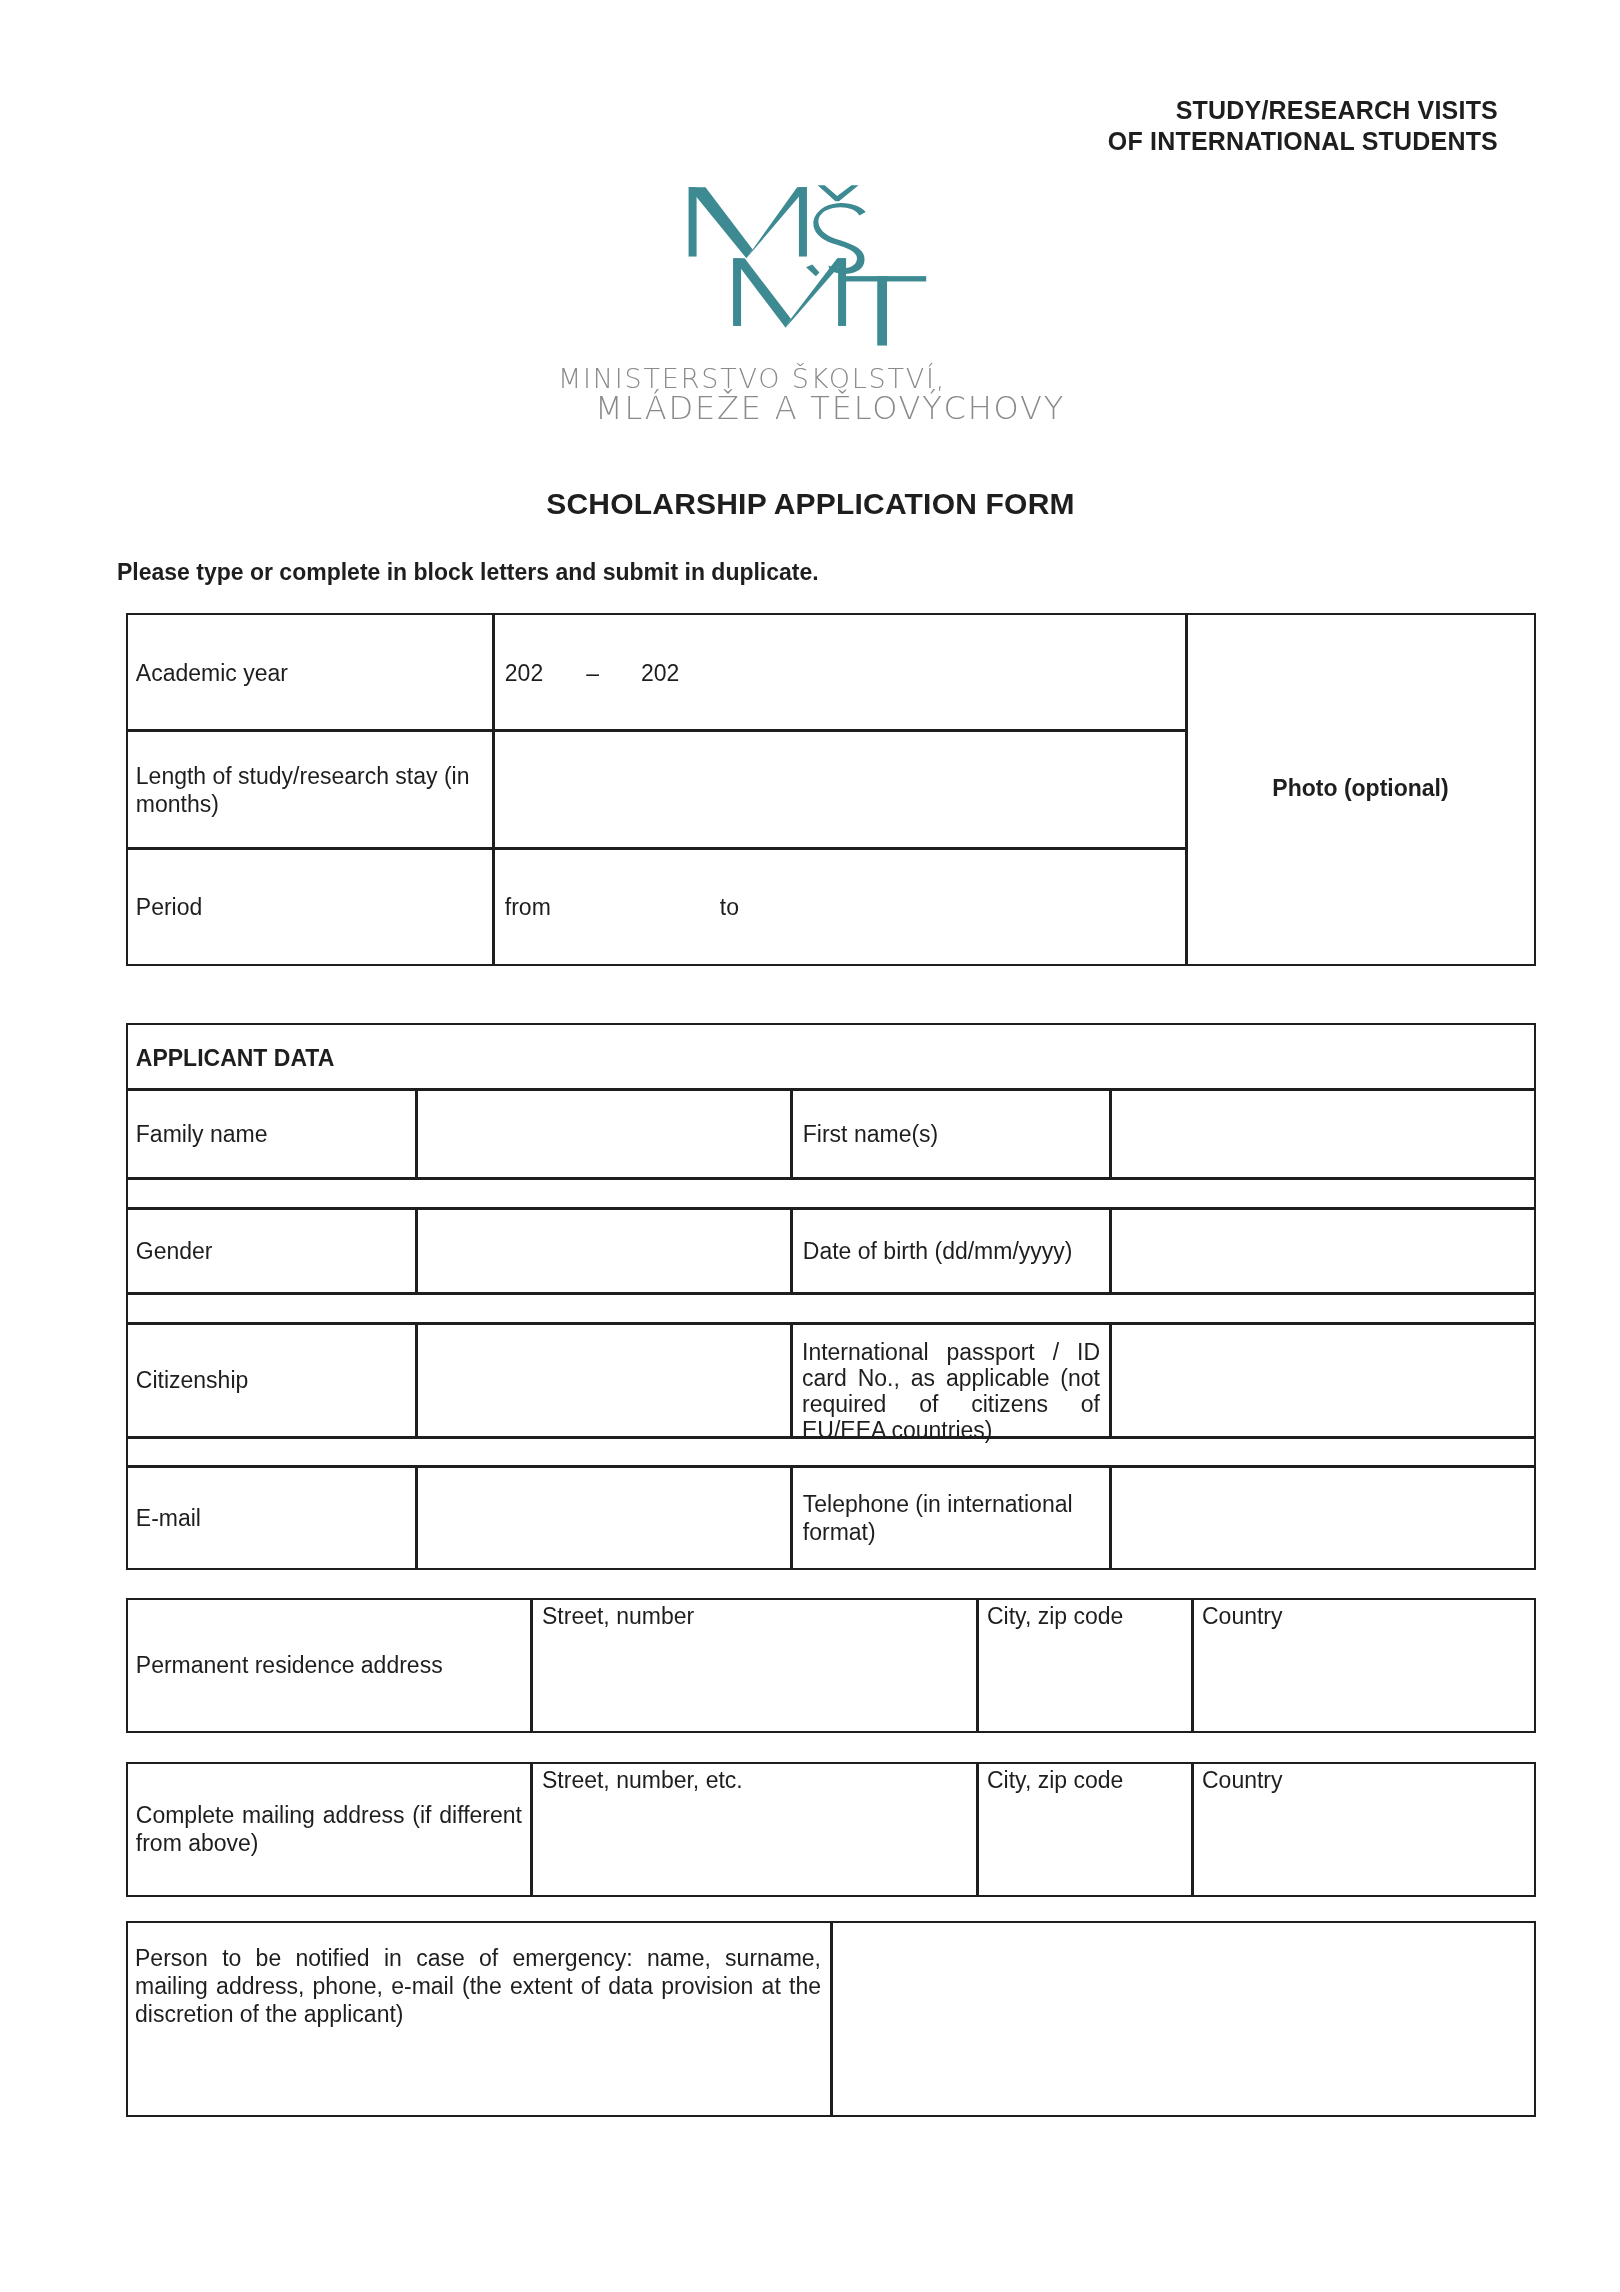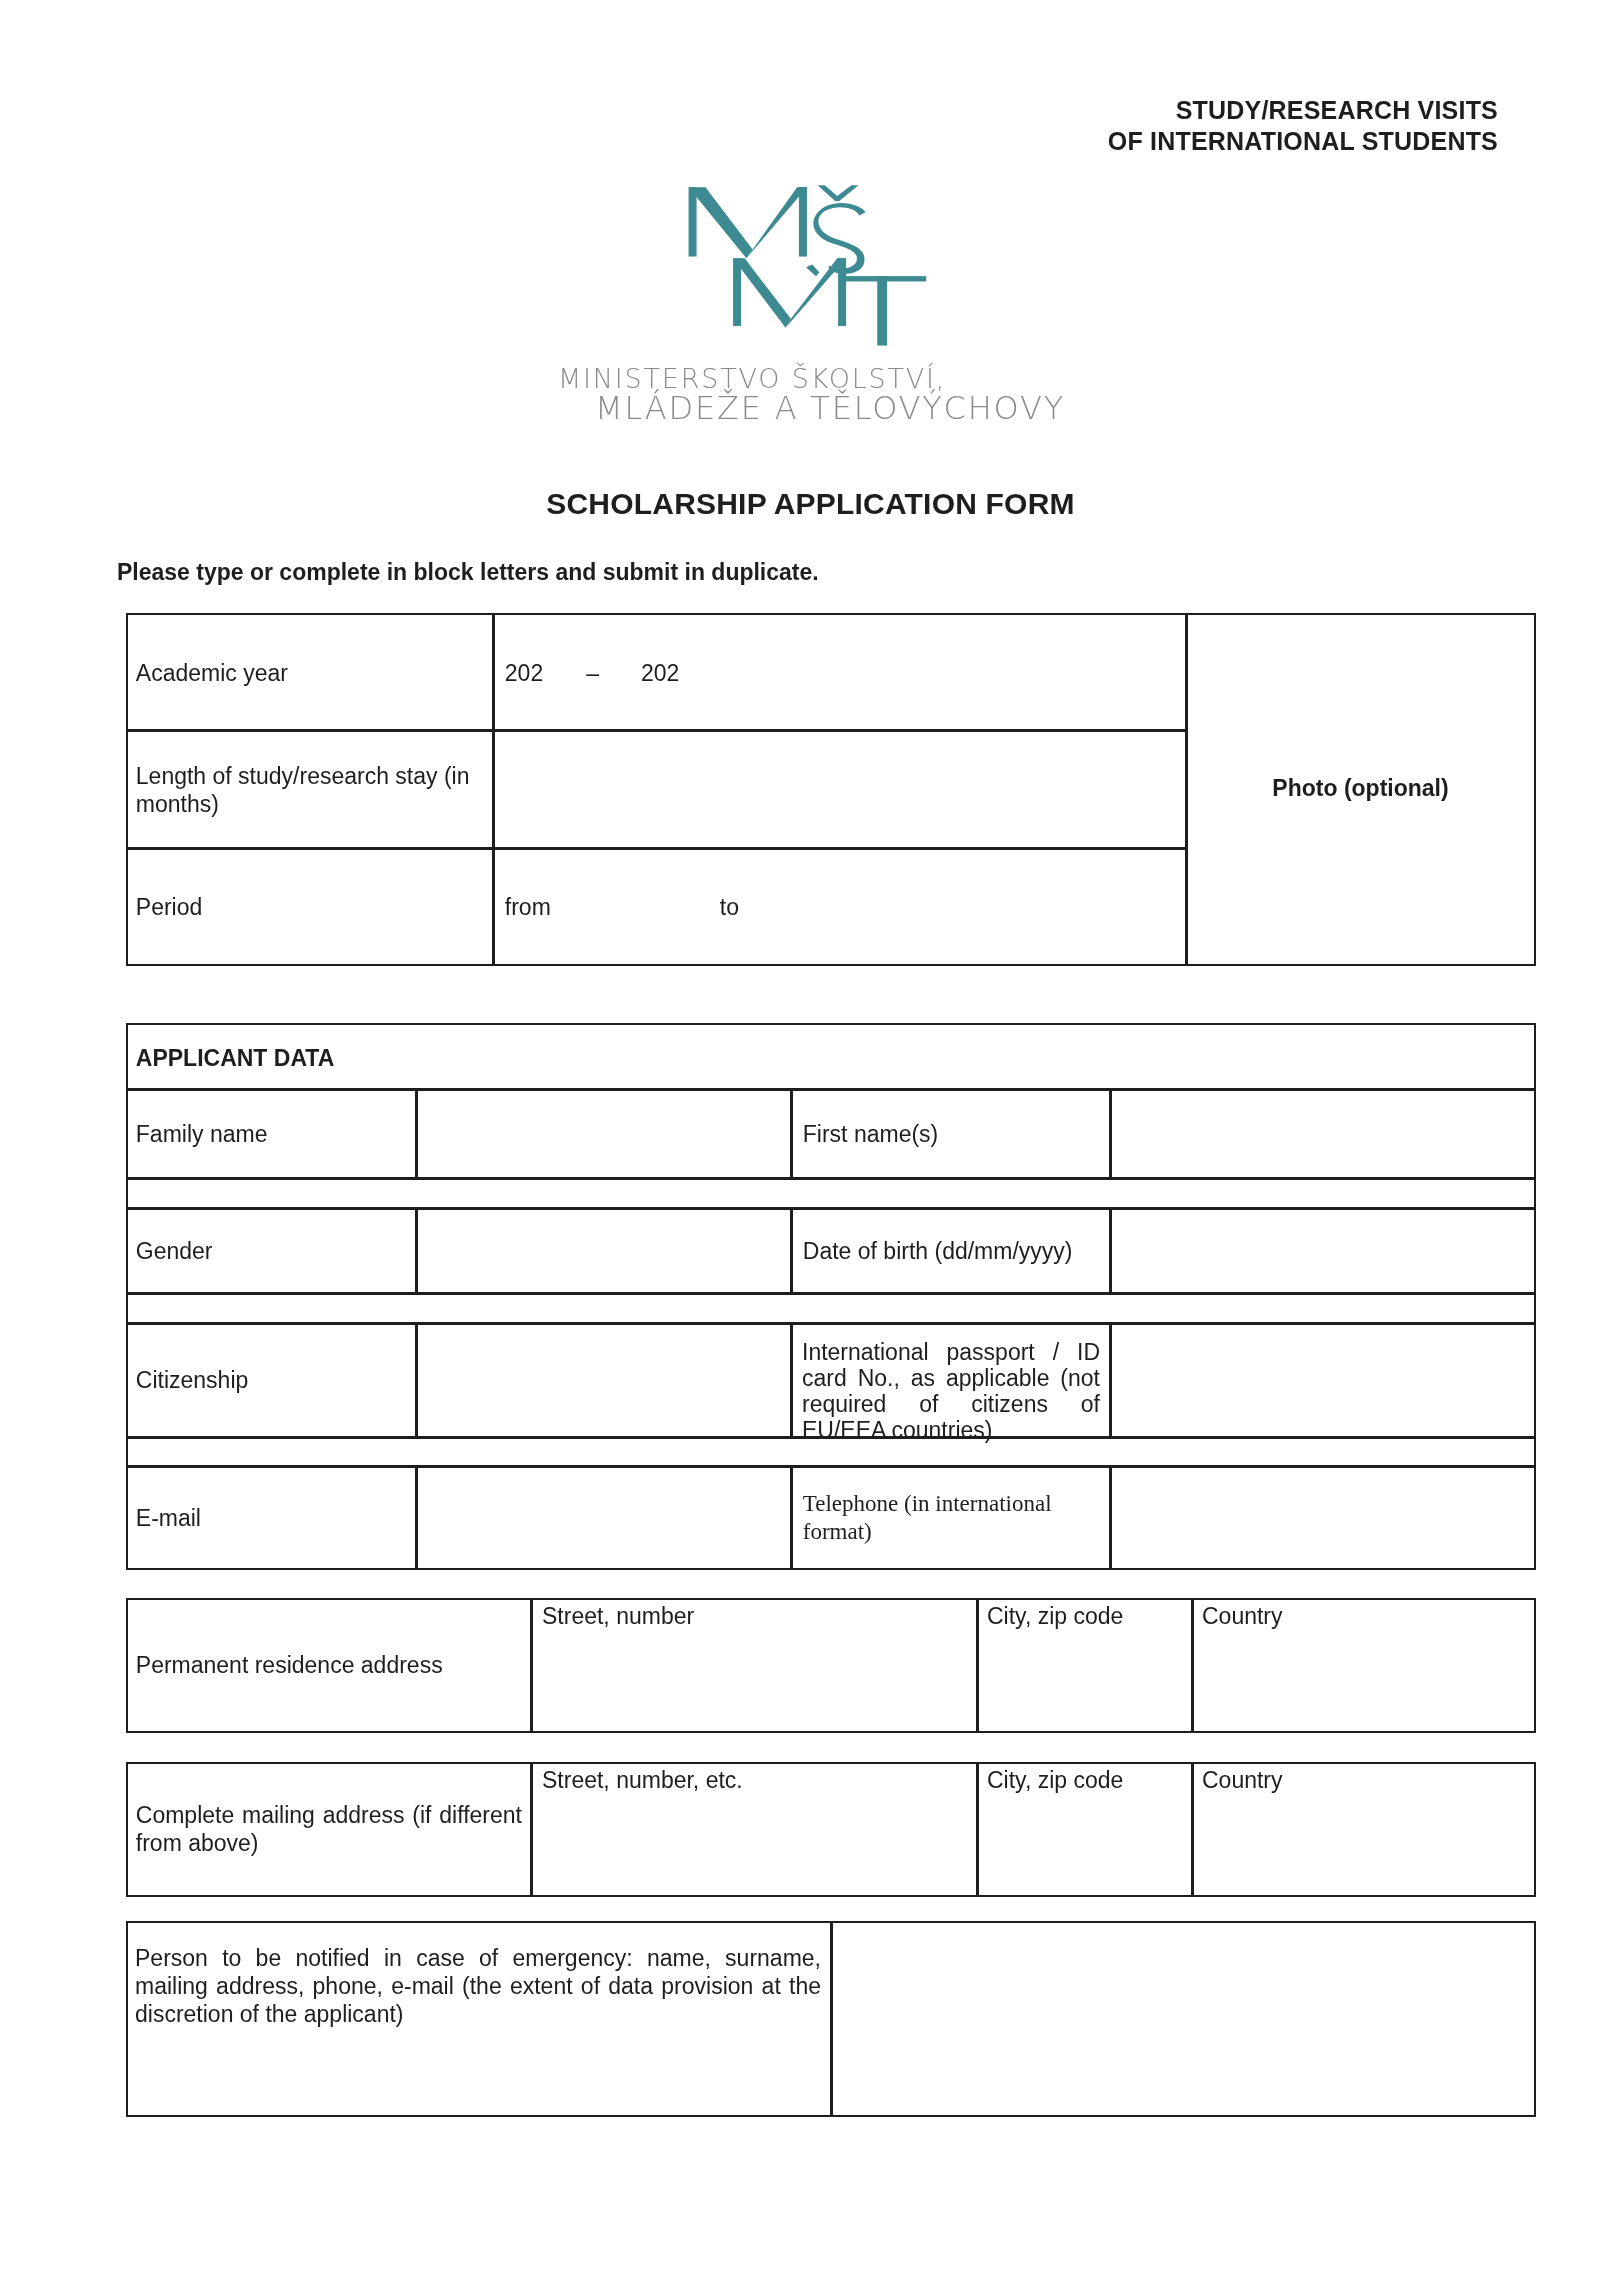--- a/index.html
+++ b/index.html
@@ -117,21 +117,21 @@
 <div class="cell" style="left:793px; top:1209px; width:316px; height:83px;">Date of birth (dd/mm/yyyy)</div>
 <div class="cell" style="left:1112px; top:1209px; width:421px; height:83px;"></div>
 
 <div class="cell" style="left:126px; top:1324px; width:290px; height:111px;">Citizenship</div>
 <div class="cell" style="left:418px; top:1324px; width:372px; height:111px;"></div>
 <div class="cell-top justify" style="left:793px; top:1322px; width:316px; height:114px; line-height:26px; font-size:23px; padding-top:17px;">International passport / ID card No., as applicable (not required of citizens of EU/EEA countries)</div>
 <div class="cell" style="left:1112px; top:1324px; width:421px; height:111px;"></div>
 
 <div class="cell" style="left:126px; top:1468px; width:290px; height:100px;">E-mail</div>
 <div class="cell" style="left:418px; top:1468px; width:372px; height:100px;"></div>
-<div class="cell" style="left:793px; top:1468px; width:316px; height:100px; padding-right:19px;font-family:Liberation Serif, serif;">Telephone (in international format)</div>
+<div class="cell" style="left:793px; top:1468px; width:316px; height:100px; padding-right:19px;">Telephone (in international format)</div>
 <div class="cell" style="left:1112px; top:1468px; width:421px; height:100px;"></div>
 
 <div class="box" style="left:126px; top:1598px; width:1410px; height:135px;"></div>
 <div class="vl" style="left:530px; top:1598px; height:135px;"></div>
 <div class="vl" style="left:976px; top:1598px; height:135px;"></div>
 <div class="vl" style="left:1191px; top:1598px; height:135px;"></div>
 <div class="cell" style="left:126px; top:1600px; width:405px; height:130px;">Permanent residence address</div>
 <div class="cell-top" style="left:533px; top:1600px; width:443px; height:130px;">
   <span>Street, number</span>
 </div>

